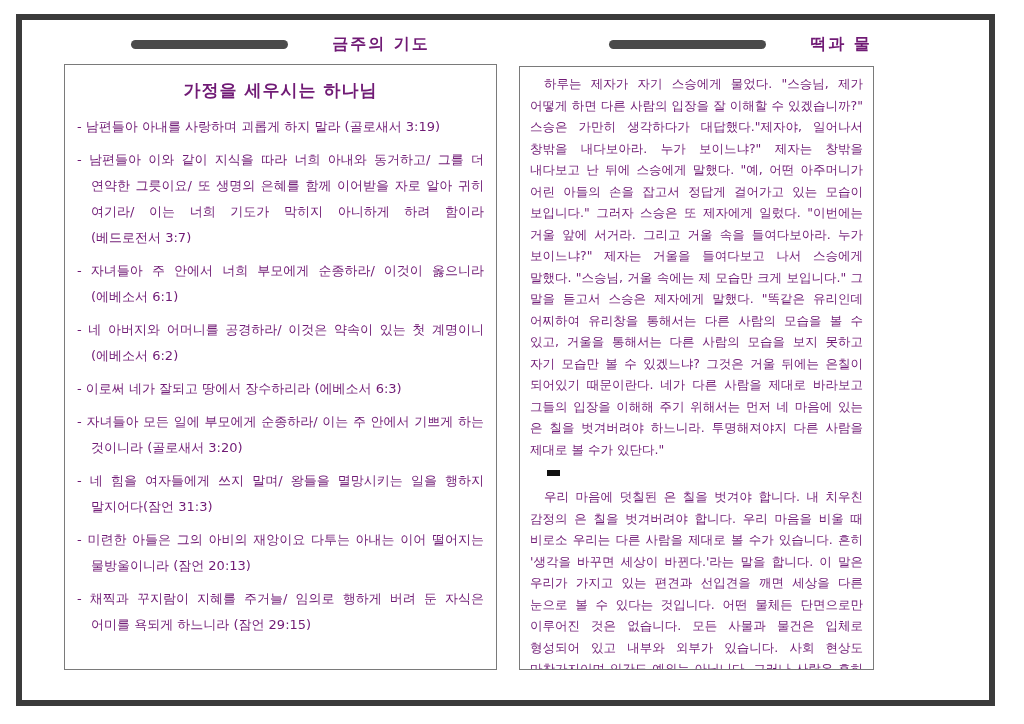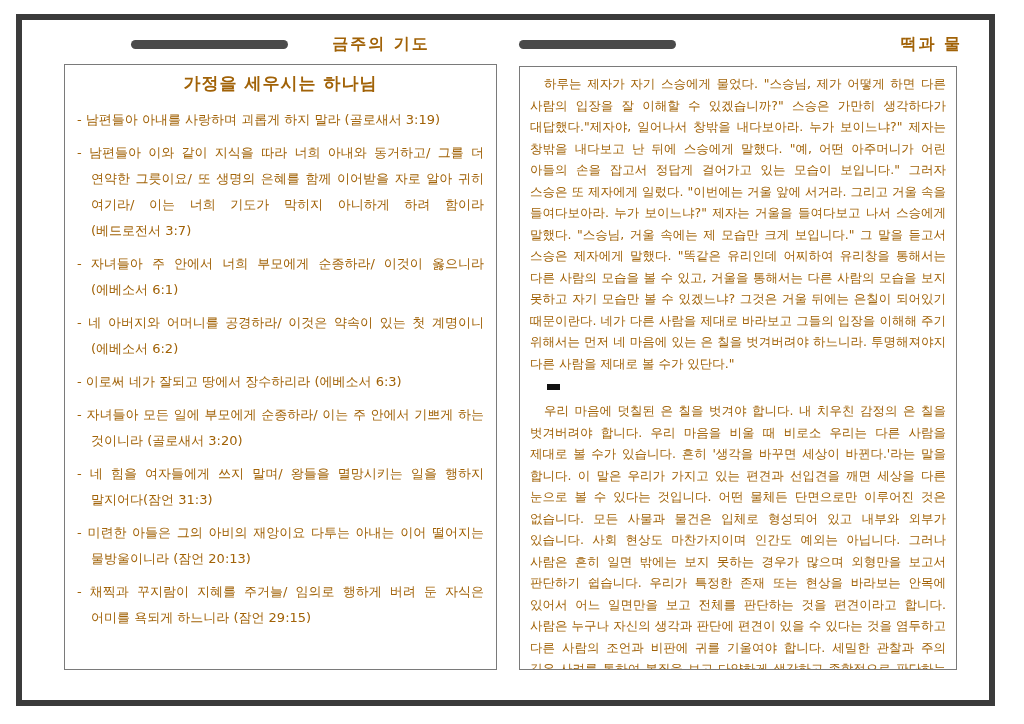--- a/index.html
+++ b/index.html
@@ -1,42 +1,42 @@
 <!DOCTYPE html>
 <html><head>
 <meta charset="utf-8">
 <style>
   html,body{margin:0;padding:0;background:#e8e8e8;}
   .page{
     position:relative;width:1024px;height:724px;background:#ffffff;
-    font-family:"DejaVu Sans","Liberation Sans",sans-serif;color:#a16207;
+    font-family:"DejaVu Sans","Liberation Sans",sans-serif;color:#701a75;
     overflow:hidden;margin:0 auto;
   }
   .frame{
     position:absolute;left:16px;top:14px;width:979px;height:692px;
     border:6px solid #3b3b3b;box-sizing:border-box;background:#ffffff;
   }
   .col-header{
     position:absolute;top:31px;height:26px;display:flex;align-items:center;
     justify-content:center;gap:44px;
   }
   .col-header.left{left:64px;width:433px;}
-  .col-header.right{left:519px;width:443px;justify-content:space-between;}
+  .col-header.right{left:519px;width:443px;}
   .header-bar{
     width:157px;height:9px;background:#4a4a4a;border-radius:5px;flex:0 0 auto;
   }
   .header-label{
     font-size:16px;font-weight:bold;letter-spacing:2px;white-space:nowrap;
   }
   .text-box{
     position:absolute;border:1px solid #7a7a7a;box-sizing:border-box;background:#fff;
     overflow:hidden;
   }
-  .box-left{left:64px;top:64px;width:433px;height:606px;padding:1px 12px 8px 12px;}
-  .box-right{left:519px;top:66px;width:438px;height:604px;padding:6px 10px;}
+  .box-left{left:64px;top:64px;width:433px;height:606px;padding:8px 12px 8px 12px;}
+  .box-right{left:519px;top:66px;width:355px;height:604px;padding:6px 10px;}
   .box-title{
     font-size:17px;font-weight:bold;text-align:center;margin:6px 0 12px 0;
     letter-spacing:1px;
   }
   .verse{
     font-size:13px;line-height:26px;text-align:justify;word-break:keep-all;
     padding-left:14px;text-indent:-14px;margin:4px 0 7px 0;
   }
   .source-line{
     font-size:13px;text-align:right;margin-top:6px;padding-right:8px;

